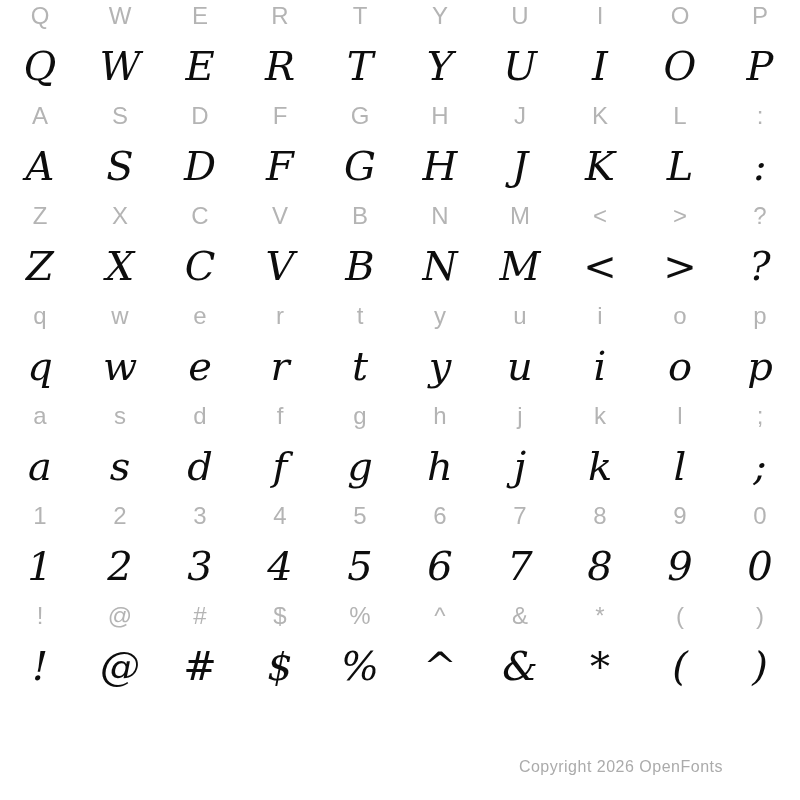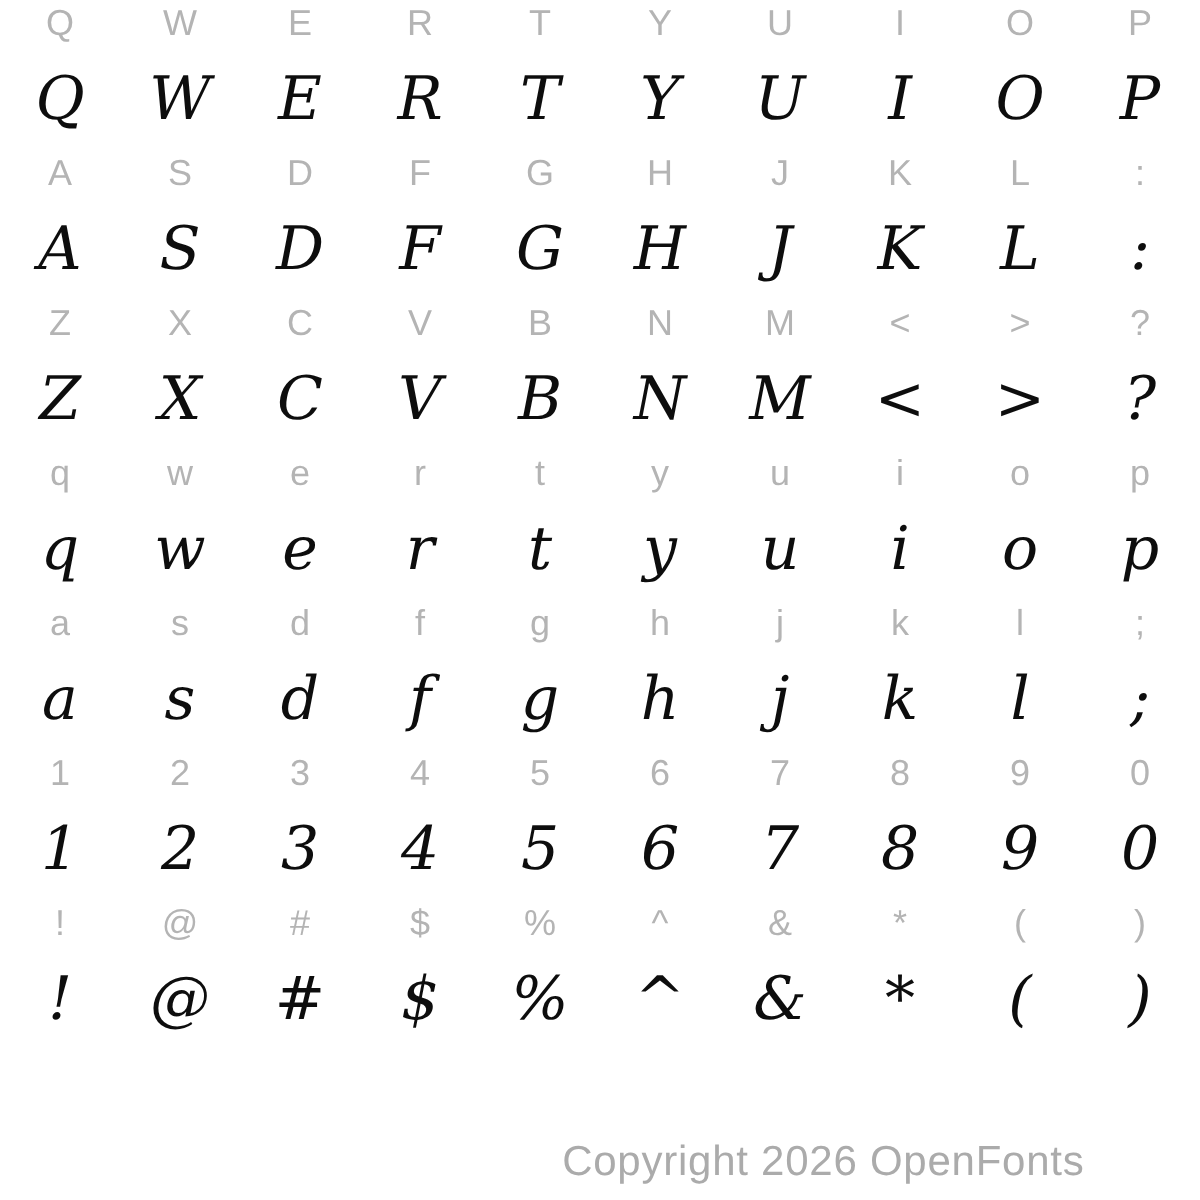--- a/index.html
+++ b/index.html
@@ -47,21 +47,21 @@
     font-style: italic;
     font-size: 40px;
     font-weight: 400;
     color: var(--black-color, #0d0d0d);
   }
   #footer-copyright {
     position: absolute;
     top: 758px;
     right: 77px;
     font-family: "Liberation Sans", "DejaVu Sans", sans-serif;
-    font-size: 28px;
+    font-size: 16px;
     color: var(--footer-color, #ababab);
     letter-spacing: 0.5px;
   }
 </style>
 </head>
 <body>
 
 <div id="specimen">
     <div class="pair">
       <div class="char-row gray">

